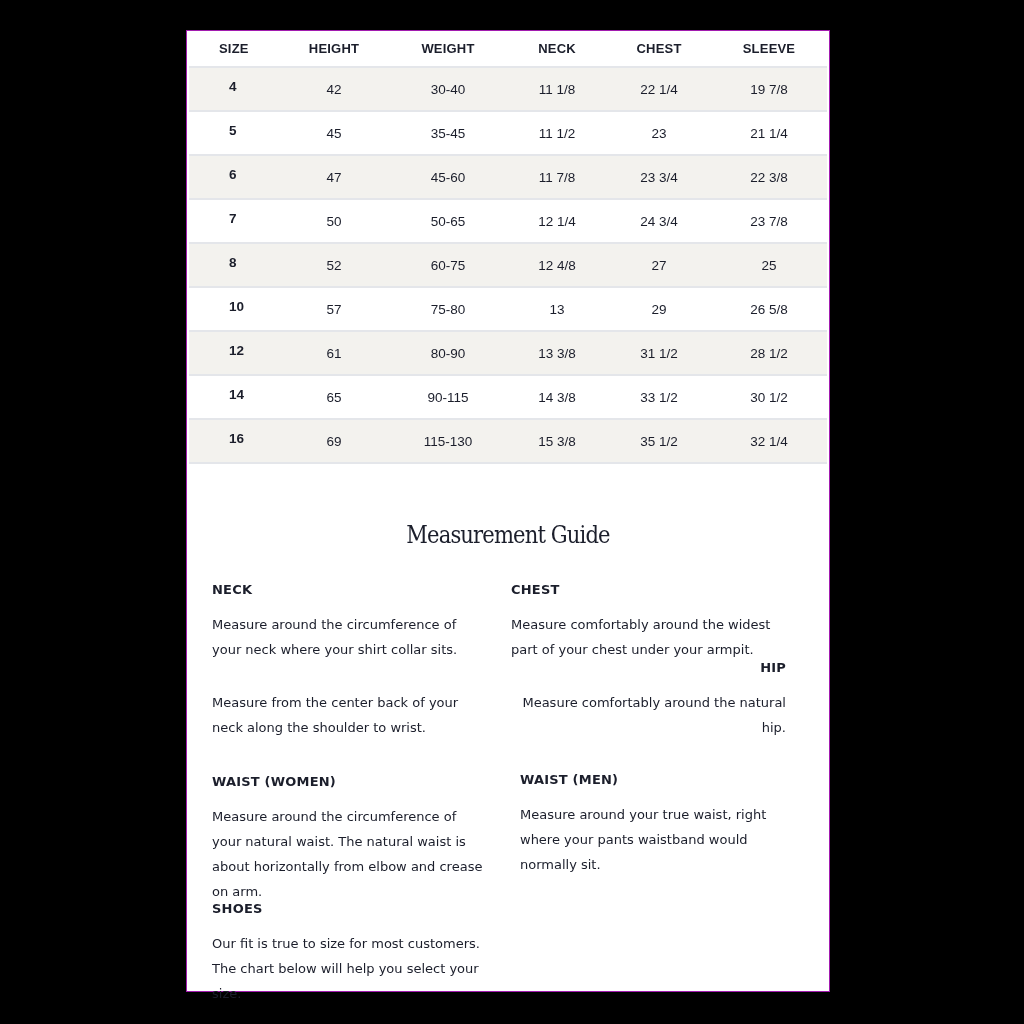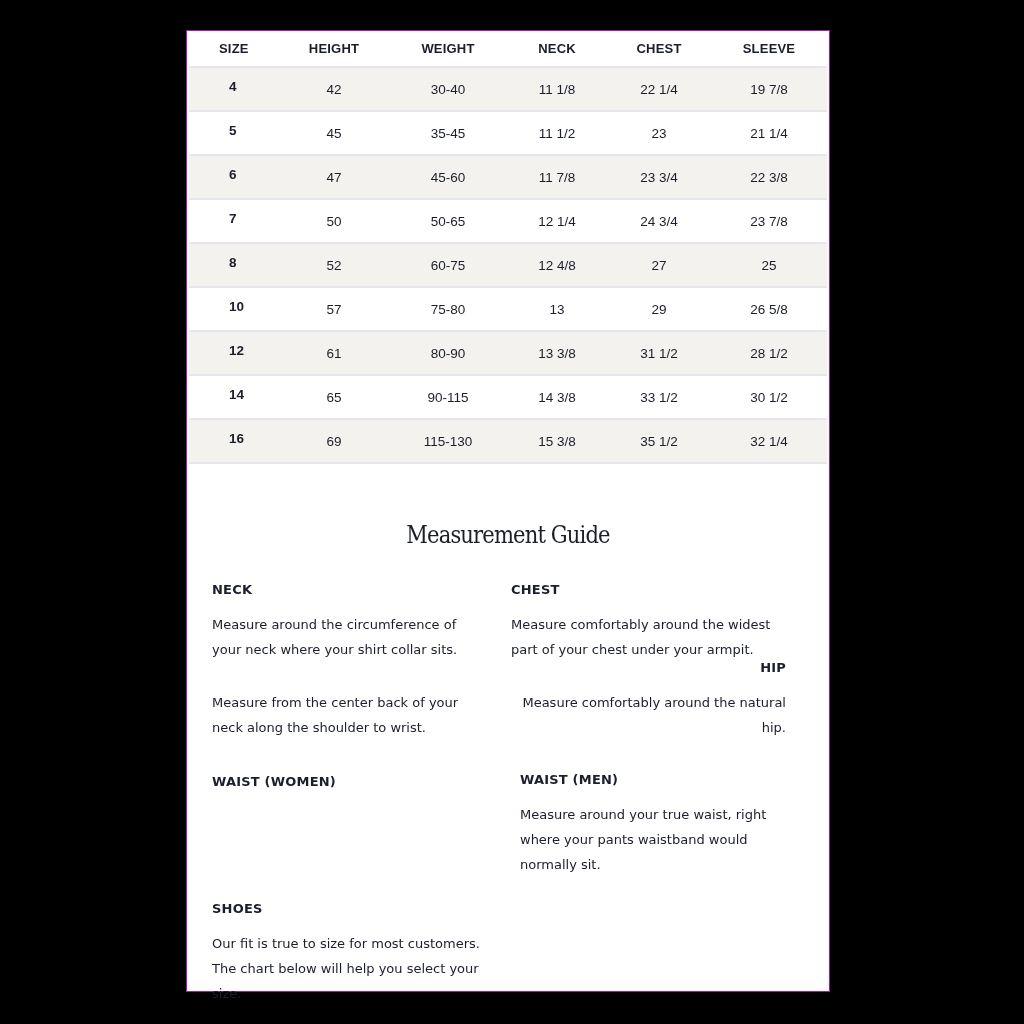--- a/index.html
+++ b/index.html
@@ -220,20 +220,21 @@
     </div>
     <div class="guide-item" style="left:0; top:95px;">
       <p class="guide-text">Measure from the center back of your neck along the shoulder to wrist.</p>
     </div>
     <div class="guide-item" style="left:299px; top:78px;text-align:right;">
       <h3 class="guide-heading">HIP</h3>
       <p class="guide-text">Measure comfortably around the natural hip.</p>
     </div>
     <div class="guide-item" style="left:0; top:192px;">
       <h3 class="guide-heading">WAIST (WOMEN)</h3>
+      <p class="guide-text">Measure around the circumference of your natural waist. The natural waist is about horizontally from elbow and crease on arm.</p>
     </div>
     <div class="guide-item" style="left:299px; top:190px;margin-left:9px;">
       <h3 class="guide-heading">WAIST (MEN)</h3>
       <p class="guide-text">Measure around your true waist, right where your pants waistband would normally sit.</p>
     </div>
     <div class="guide-item" style="left:0; top:319px;">
       <h3 class="guide-heading">SHOES</h3>
       <p class="guide-text">Our fit is true to size for most customers. The chart below will help you select your size.</p>
     </div>
   </div>

